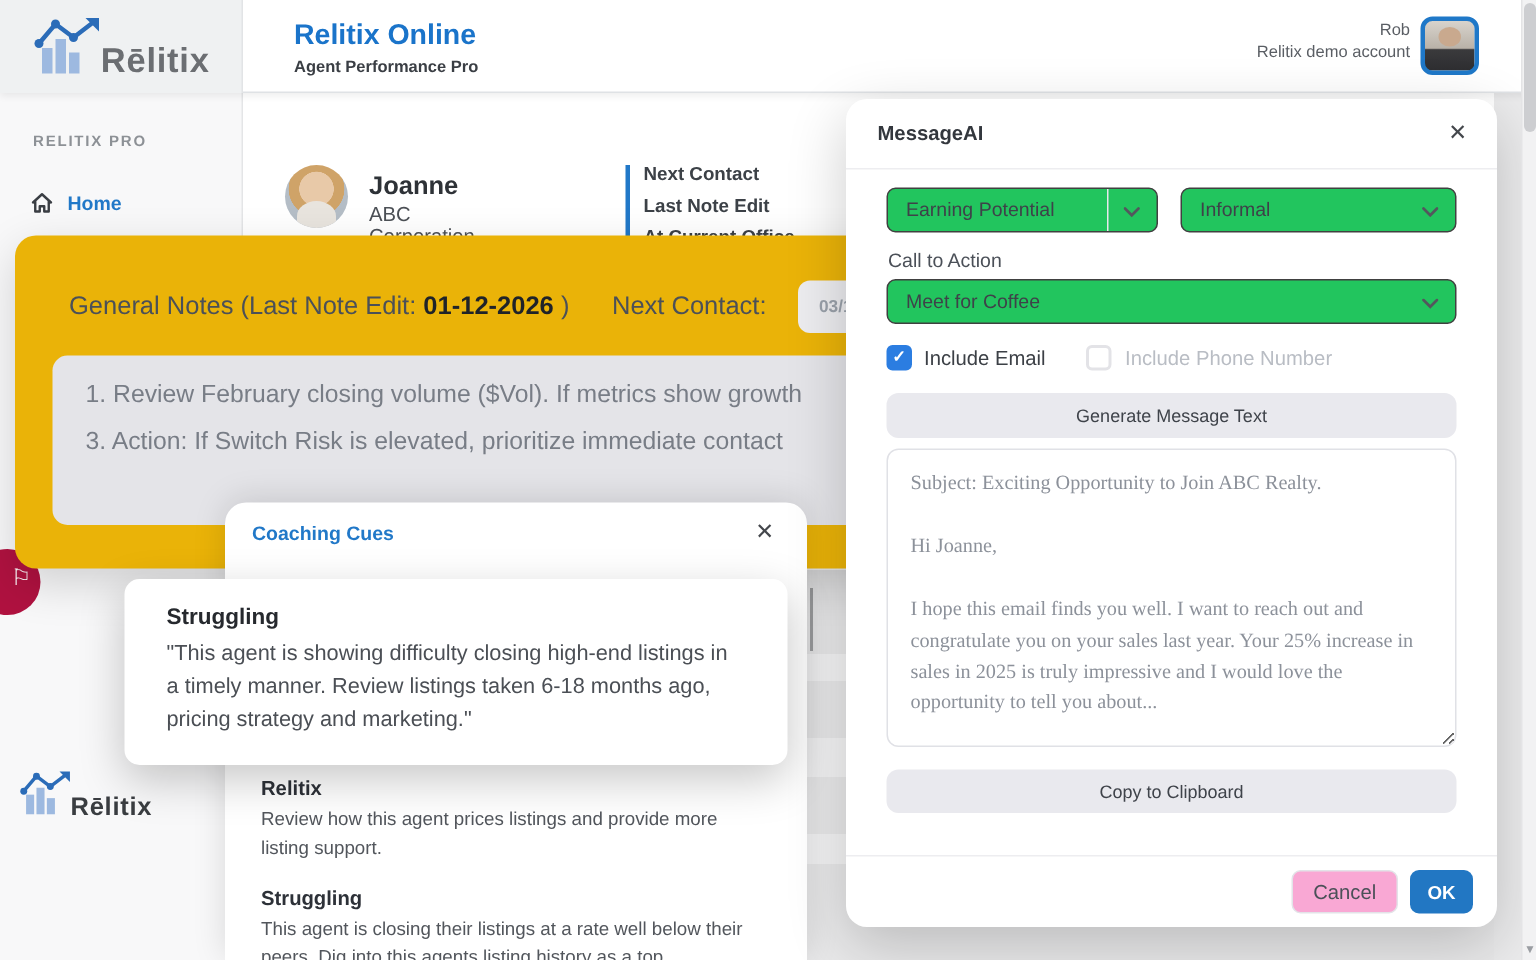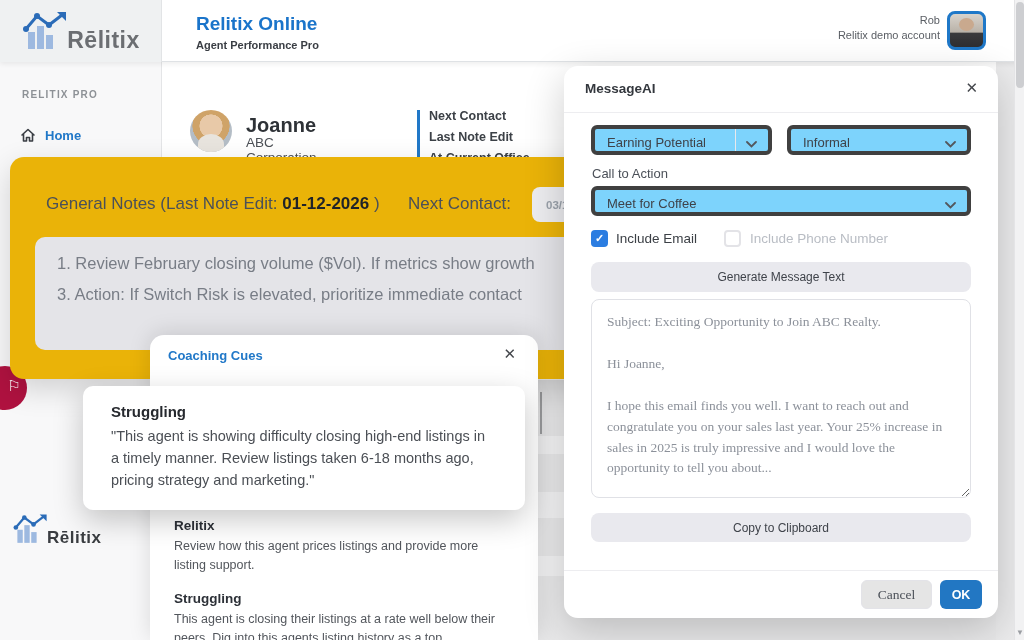--- a/index.html
+++ b/index.html
@@ -30,21 +30,21 @@
                   letter-spacing:1.2px; color:#8d9196; }
   .side-item { position:absolute; left:20px; top:66px; display:flex; align-items:center; cursor:pointer; }
   .side-item .lbl { color:#2178c8; font-size:13px; font-weight:bold; margin-left:9px; }
   .side-footer { position:absolute; left:12px; top:448px; }
   .side-foot-text { position:absolute; left:14px; top:503px; font-size:9.5px; color:#8b8f94; line-height:14px; }
 
   .agent-row { position:absolute; left:190px; top:108px; z-index:1; }
   .agent-avatar { position:absolute; left:0; top:2px; width:42px; height:42px; border-radius:50%;
                   background:radial-gradient(circle at 50% 38%, #e8c9a8 0 34%, #cfa368 35% 55%, #b4bdc6 56%); overflow:hidden;}
   .agent-avatar::after{content:""; position:absolute; left:8px; top:24px; width:26px; height:20px; border-radius:50% 50% 0 0; background:#e8e4de;}
-  .agent-name { position:absolute; left:56px; top:6px; font-size:20px; font-weight:bold; color:#2e3237; }
+  .agent-name { position:absolute; left:56px; top:6px; font-size:17px; font-weight:bold; color:#2e3237; }
   .agent-co { position:absolute; left:56px; top:27px; font-size:13.5px; color:#4c5056; }
   .stats-divider { position:absolute; left:417px; top:110px; width:3px; height:53px; background:#2178c8; z-index:1; }
   .stats { position:absolute; left:429px; top:106px; z-index:1; }
   .stats div { font-size:12.5px; color:#3c4147; line-height:21px; font-weight:bold; }
 
   .bg-strip-right { position:absolute; left:996px; top:62px; width:28px; height:578px; background:#ebebec; z-index:1; }
   .bg-under { position:absolute; left:536px; top:380px; width:460px; height:260px; background:#e9e9ea; z-index:1; }
   .band { position:absolute; left:0; width:28px; background:#f4f4f5; }
   .mini-scroll { position:absolute; left:4px; top:12px; width:2px; height:42px; background:#9fa0a2; }
 
@@ -79,21 +79,21 @@
          box-shadow:0 10px 30px rgba(0,0,0,.22); z-index:40; padding:17px 28px; }
   .tip .h { font-size:15px; font-weight:bold; color:#26292e; margin-bottom:5px; }
   .tip .b { font-size:14.5px; color:#4b4f55; line-height:1.52; }
 
   
   .mai { position:absolute; left:564px; top:66px; width:434px; height:552px; background:#fff; border-radius:14px;
          box-shadow:0 12px 40px rgba(0,0,0,.20); z-index:50; }
   .mai-title { position:absolute; left:21px; top:15px; font-size:13.5px; font-weight:bold; color:#33373d; }
   .mai-close { position:absolute; right:20px; top:13px; font-size:15px; color:#44474c; cursor:pointer; }
   .mai-div { position:absolute; left:0; top:46px; width:100%; height:1px; background:#ededf0; }
-  .sel { position:absolute; height:30px; border:4px solid #404040; border-radius:6px; background:#7dd3fc;
+  .sel { position:absolute; height:30px; border:1px solid #404040; border-radius:6px; background:#22c55e;
          font-size:13px; color:#3e4249; line-height:28px; padding-left:12px; cursor:pointer; }
   .sel .chev { position:absolute; right:11px; top:12px; }
   .sel .vdiv { position:absolute; right:32px; top:0; bottom:0; width:1px; background:#e8e8ec; }
   .sel1 { left:27px; top:59px; width:181px; }
   .sel2 { left:223px; top:59px; width:184px; }
   .sel3 { left:27px; top:120px; width:380px; }
   .cta-label { position:absolute; left:28px; top:100px; font-size:13px; color:#4b5058; }
   .chk-row { position:absolute; left:0; top:164px; width:100%; height:18px; }
   .chk { position:absolute; width:17px; height:17px; border-radius:4px; cursor:pointer; }
   .chk.on { left:27px; background:#2b7de1; color:#fff; font-size:11px; text-align:center; line-height:17px; font-weight:bold;}
@@ -101,23 +101,23 @@
   .chk-lbl1 { position:absolute; left:52px; top:1px; font-size:13.5px; color:#3c4046; }
   .chk-lbl2 { position:absolute; left:186px; top:1px; font-size:13.5px; color:#b9bdc4; }
   .gray-btn { position:absolute; left:27px; width:380px; height:30px; background:#e9e9ee; border:none; border-radius:8px;
               font-size:12px; color:#3f434a; font-family:"Liberation Sans",sans-serif; cursor:pointer; }
   .gen-btn { top:196px; }
   .copy-btn { top:447px; height:29px; }
   .mai-textarea { position:absolute; left:27px; top:233px; width:380px; height:199px; border:1px solid #e0e1e6;
                   border-radius:8px; padding:12px 15px; font-size:13.5px; color:#8c919a; line-height:1.55;
                   font-family:Liberation Serif, serif; resize:both; }
   .mai-foot-div { position:absolute; left:0; top:504px; width:100%; height:1px; background:#ededf0; }
-  .cancel-btn { position:absolute; left:297px; top:514px; width:71px; height:29px; background:#e5e5e5;
+  .cancel-btn { position:absolute; left:297px; top:514px; width:71px; height:29px; background:#f9a8d4;
                 border:1px solid #e3e3e8; border-radius:6px; font-size:13.5px; color:#4b5058;
-                font-family:Liberation Serif, serif; cursor:pointer; }
+                font-family:Liberation Sans, sans-serif; cursor:pointer; }
   .ok-btn { position:absolute; left:376px; top:514px; width:42px; height:29px; background:#2277c3; border:none;
             border-radius:6px; font-size:12.5px; font-weight:bold; color:#fff;
             font-family:"Liberation Sans",sans-serif; cursor:pointer; }
 
   
   .scrollbar { position:absolute; right:0; top:0; width:10px; height:640px; background:#f2f2f3;
                border-left:1px solid #e4e4e6; z-index:60; }
   .sb-thumb { position:absolute; left:1px; top:2px; width:8px; height:86px; background:#cdced1; border-radius:4px; }
   .sb-arrow { position:absolute; left:0; bottom:3px; width:10px; text-align:center; font-size:8px; color:#9b9ea3; }
 </style>

